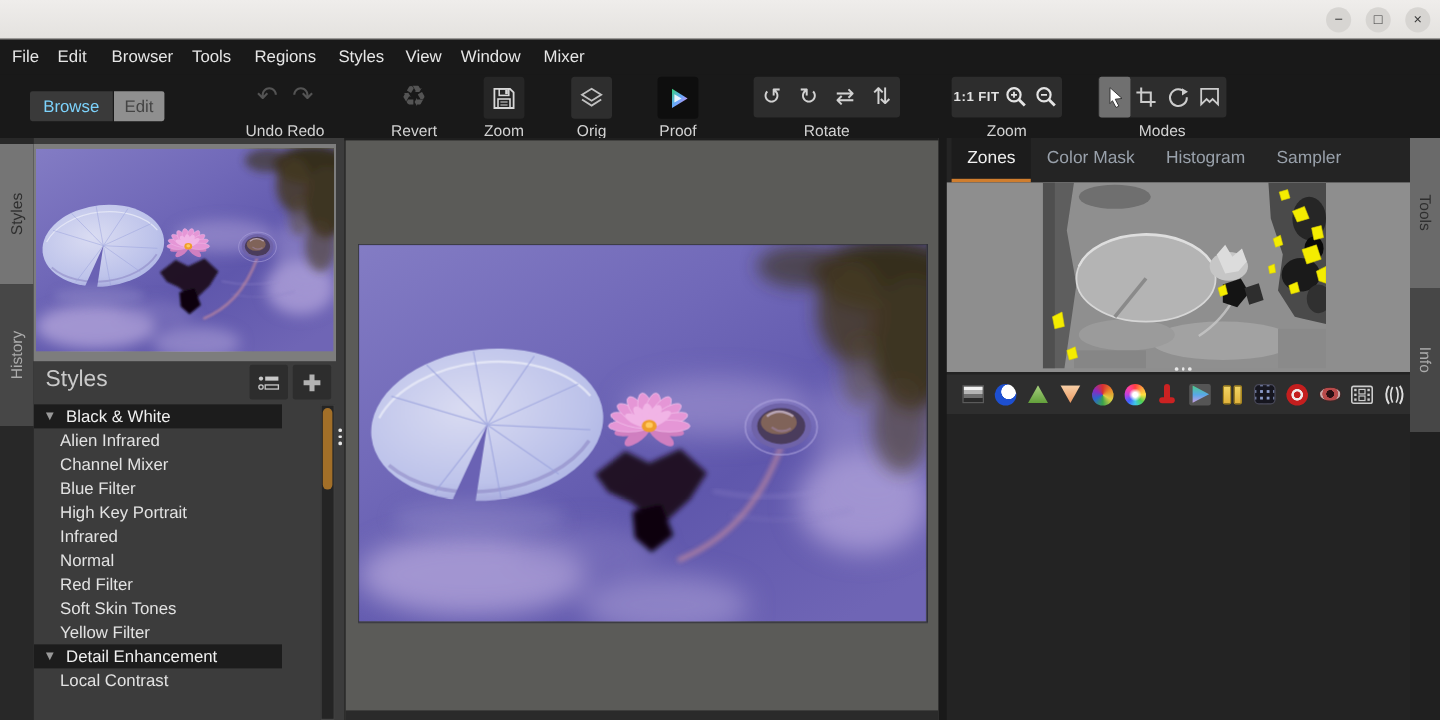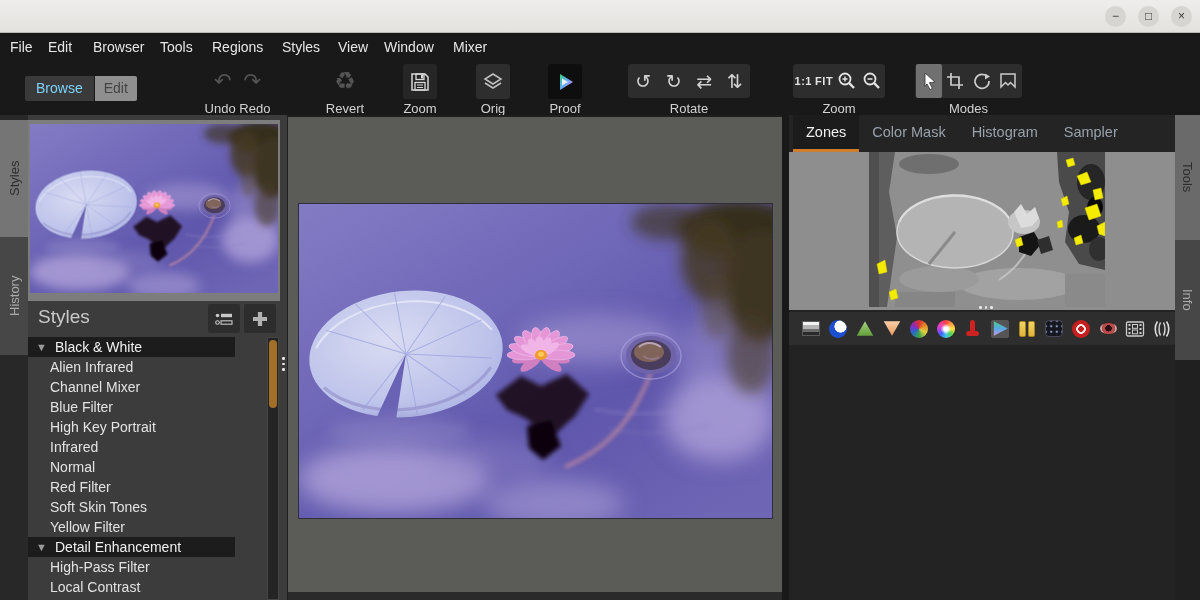--- a/index.html
+++ b/index.html
@@ -475,23 +475,20 @@
           <span class="lbl">Soft Skin Tones</span>
         </div>
       <div class="style-row">
           <span class="lbl">Yellow Filter</span>
         </div>
       <div class="style-row category">
           <span class="tri">▼</span>
           <span class="lbl">Detail Enhancement</span>
         </div>
       <div class="style-row">
-          <span class="lbl">High-Pass Filter</span>
-        </div>
-      <div class="style-row">
           <span class="lbl">Local Contrast</span>
         </div>
     </div>
     <div class="scrolltrack">
       <div class="scrollthumb"></div>
     </div>
   </div>
 
   <div class="vdivider">
     <div class="vdots">

